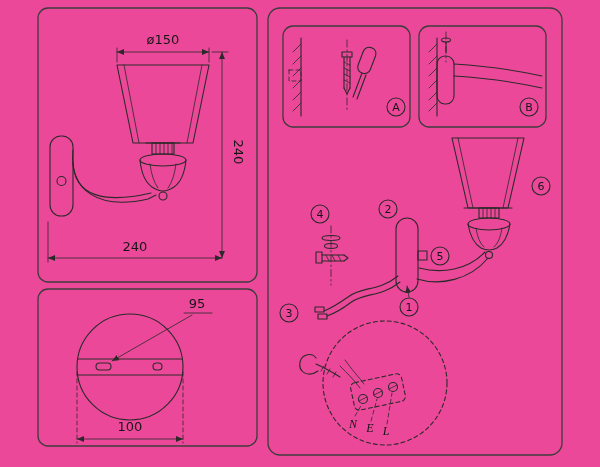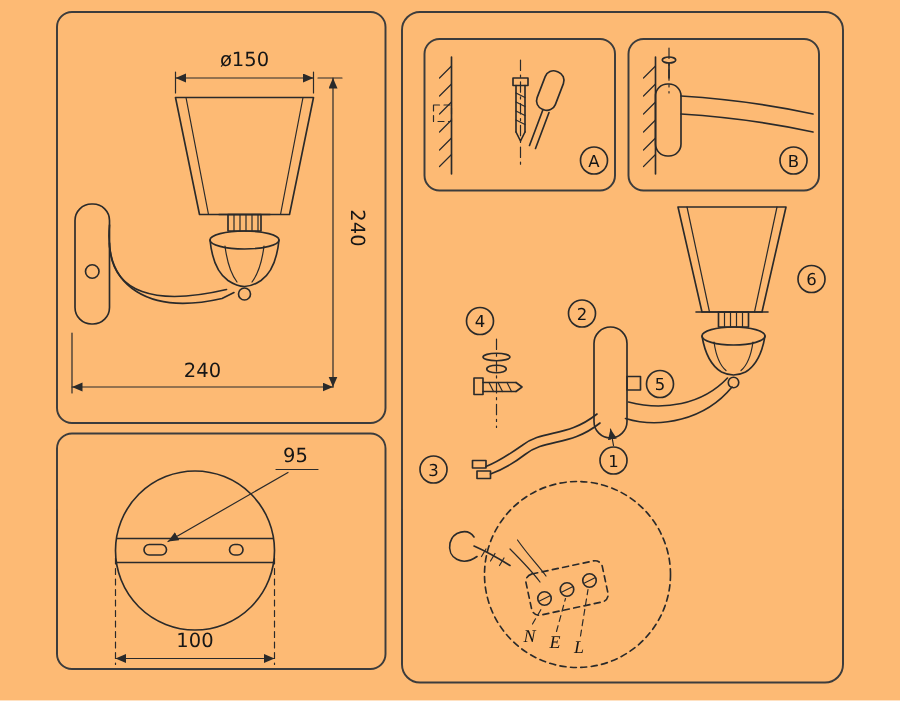--- a/index.html
+++ b/index.html
@@ -1,16 +1,16 @@
 <!DOCTYPE html>
 <html><head>
 <meta charset="utf-8">
 <style>
   html,body{margin:0;padding:0;background:#ffffff;}
-  #stage{position:relative;width:600px;height:467px;background:#fdba74;overflow:hidden;
+  #stage{position:relative;width:600px;height:467px;background:#ec4899;overflow:hidden;
          font-family:"DejaVu Sans",sans-serif;}
   svg :is(path,line,rect,circle,ellipse,polyline){fill:none;stroke:#2a2a2a;stroke-width:1.1;
          stroke-linecap:round;stroke-linejoin:round;}
   svg .panel{stroke:#3c3c3c;stroke-width:1.3;}
   svg .thin{stroke-width:0.8;}
   svg .dash{stroke-dasharray:4 3;}
   svg .dashdot{stroke-dasharray:7 3 1.5 3;stroke-width:0.8;}
   svg text{fill:#161616;stroke:none;font-family:"DejaVu Sans",sans-serif;font-size:13px;
          text-anchor:middle;}
   svg text.callout{font-size:11px;}

